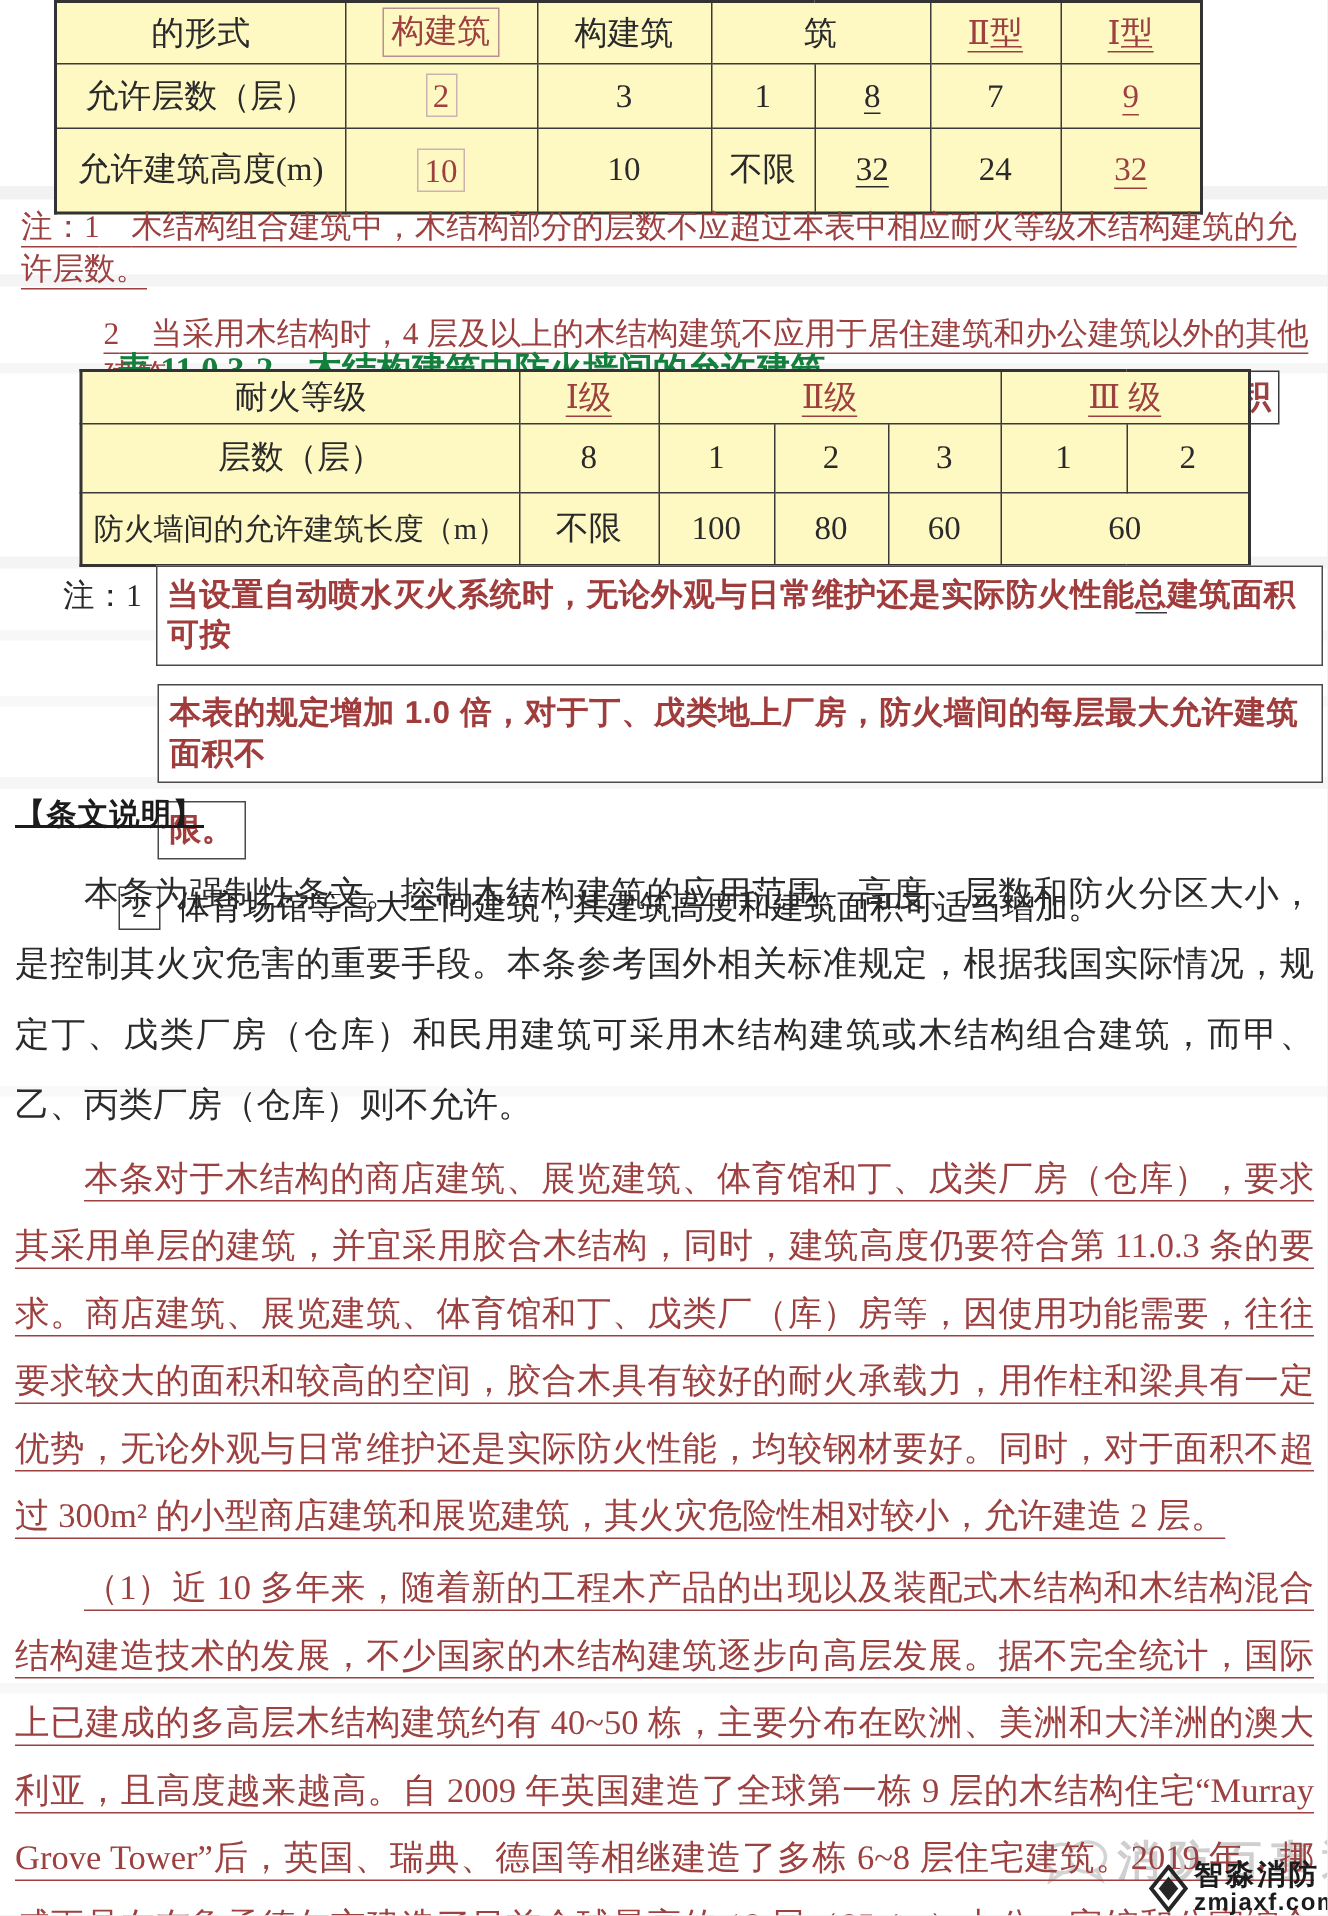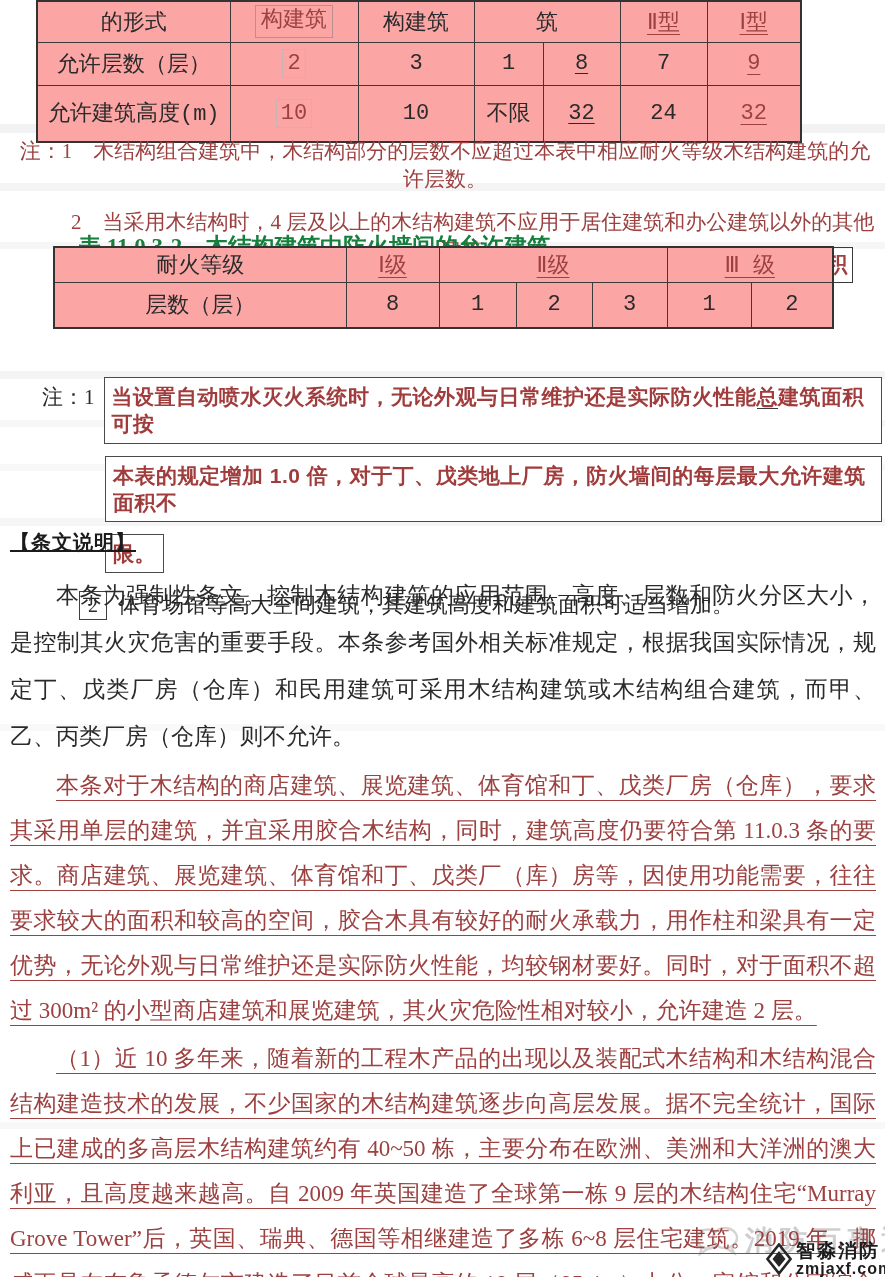--- a/index.html
+++ b/index.html
@@ -8,34 +8,34 @@
     width:885px;height:1277px;
     background:#ffffff;
     overflow:hidden;
     font-family:"Liberation Serif","DejaVu Serif",serif;
     color:#272727;
     margin:0 auto;
   }
   
   .streak{position:absolute;left:0;width:885px;z-index:0;pointer-events:none;}
   
-  table{border-collapse:collapse;table-layout:fixed;background:#fca5a5;position:relative;z-index:1;font-family:Liberation Mono, monospace;}
+  table{border-collapse:collapse;table-layout:fixed;background:#fef9c3;position:relative;z-index:1;}
   td{border:1.6px solid #3a3a3a;text-align:center;vertical-align:middle;
      font-size:22px;color:#2a2a2a;padding:0;overflow:hidden;white-space:nowrap;}
   .t1{position:absolute;left:36px;top:0;width:764px;border:2.2px solid #333;}
   .t2{position:absolute;left:53px;top:246px;width:779px;border:2.2px solid #333;}
   .rd{color:#9c4040;}
   .u{text-decoration:underline;text-underline-offset:5px;text-decoration-thickness:1.3px;}
   .bu{text-decoration:underline;text-underline-offset:4px;text-decoration-thickness:1.2px;}
   .lightbox{display:inline-block;border:1px solid #ccb3b3;padding:0 4px;line-height:1.25;}
   .redbox{display:inline-block;border:1px solid #b98f8f;padding:1px 5px;line-height:1.3;}
   
   .notes1{position:absolute;left:14px;top:137px;width:862px;z-index:1;
           color:#9c4040;font-size:21px;}
-  .notes1 .nline{text-underline-offset:6px;text-decoration-thickness:1.2px;text-align:center;}
+  .notes1 .nline{text-decoration:underline;text-underline-offset:6px;text-decoration-thickness:1.2px;}
   .notes1 .nline2{margin-top:15px;padding-left:55px;}
   
   .t2title{position:absolute;left:78px;top:209px;z-index:1;display:flex;align-items:center;gap:5px;white-space:nowrap;}
   .t2title .cap{font-size:23px;font-weight:bold;color:#15803d;}
   .t2title .hl{font-size:22px;font-weight:bold;color:#9c4040;border:1.5px solid #3a3a3a;
                padding:2px 5px;font-family:"Liberation Sans","DejaVu Sans",sans-serif;margin-top:38px;}
   
   .notes2{position:absolute;left:42px;top:377px;width:840px;z-index:1;}
   .notes2 .rowA{display:flex;align-items:flex-start;gap:9px;}
   .notes2 .lab{font-size:21px;color:#2a2a2a;padding-top:6px;white-space:nowrap;}
@@ -155,20 +155,28 @@
     </tr>
     <tr style="height:46px">
       <td><span>层数（层）</span></td>
       <td><span>8</span></td>
       <td><span>1</span></td>
       <td><span>2</span></td>
       <td><span>3</span></td>
       <td><span>1</span></td>
       <td><span>2</span></td>
     </tr>
+    <tr style="height:49px">
+      <td style="font-size:20px"><span>防火墙间的允许建筑长度（m）</span></td>
+      <td><span>不限</span></td>
+      <td><span>100</span></td>
+      <td><span>80</span></td>
+      <td><span>60</span></td>
+      <td colspan="2"><span>60</span></td>
+    </tr>
   </tbody>
     </table>
 
   <div class="notes2">
     <div class="rowA">
       <span class="lab">注：1</span>
       <div class="notebox">
         <span>当设置自动喷水灭火系统时，无论外观与日常维护还是实际防火性能</span><span class="emu">总</span><span>建筑面积可按</span>
       </div>
     </div>

